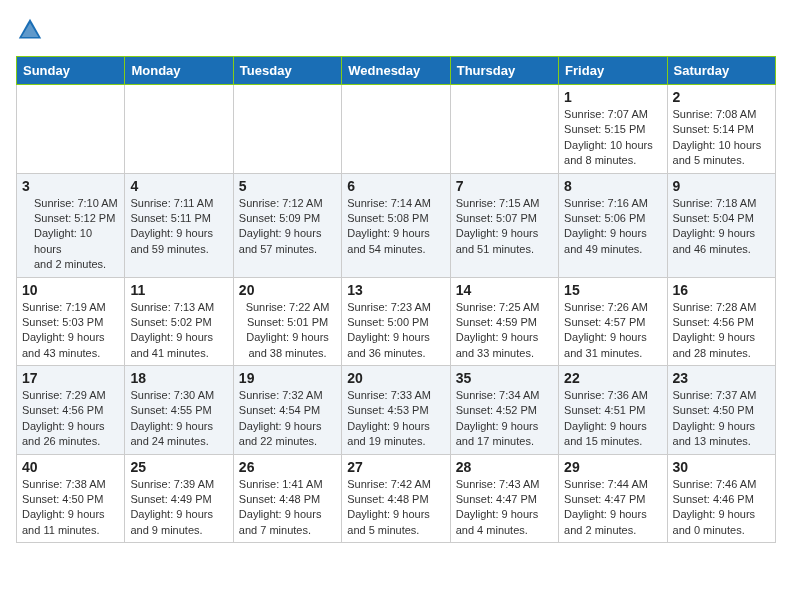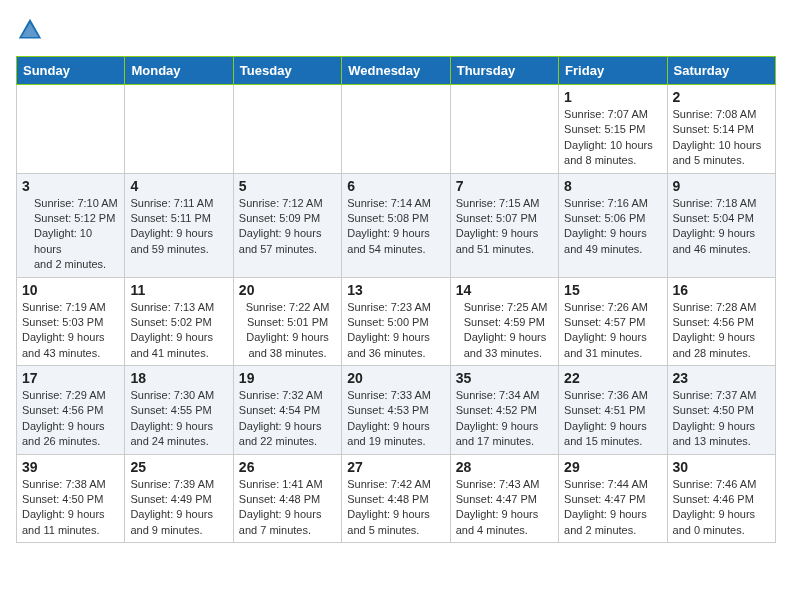--- a/index.html
+++ b/index.html
@@ -217,21 +217,21 @@
         </td>
         <td>
           <span class="day-number">13</span>
           <div class="day-info" style="white-space: pre-line;">Sunrise: 7:23 AM
 Sunset: 5:00 PM
 Daylight: 9 hours
 and 36 minutes.</div>
         </td>
         <td>
           <span class="day-number">14</span>
-          <div class="day-info" style="white-space: pre-line; margin-left: 8px;">Sunrise: 7:25 AM
+          <div class="day-info" style="white-space: pre-line;">Sunrise: 7:25 AM
 Sunset: 4:59 PM
 Daylight: 9 hours
 and 33 minutes.</div>
         </td>
         <td>
           <span class="day-number">15</span>
           <div class="day-info" style="white-space: pre-line;">Sunrise: 7:26 AM
 Sunset: 4:57 PM
 Daylight: 9 hours
 and 31 minutes.</div>
@@ -290,21 +290,21 @@
         <td>
           <span class="day-number">23</span>
           <div class="day-info" style="white-space: pre-line;">Sunrise: 7:37 AM
 Sunset: 4:50 PM
 Daylight: 9 hours
 and 13 minutes.</div>
         </td>
       </tr>
       <tr>
         <td>
-          <span class="day-number">39</span>
+          <span class="day-number">40</span>
           <div class="day-info" style="white-space: pre-line;">Sunrise: 7:38 AM
 Sunset: 4:50 PM
 Daylight: 9 hours
 and 11 minutes.</div>
         </td>
         <td>
           <span class="day-number">25</span>
           <div class="day-info" style="white-space: pre-line;">Sunrise: 7:39 AM
 Sunset: 4:49 PM
 Daylight: 9 hours

